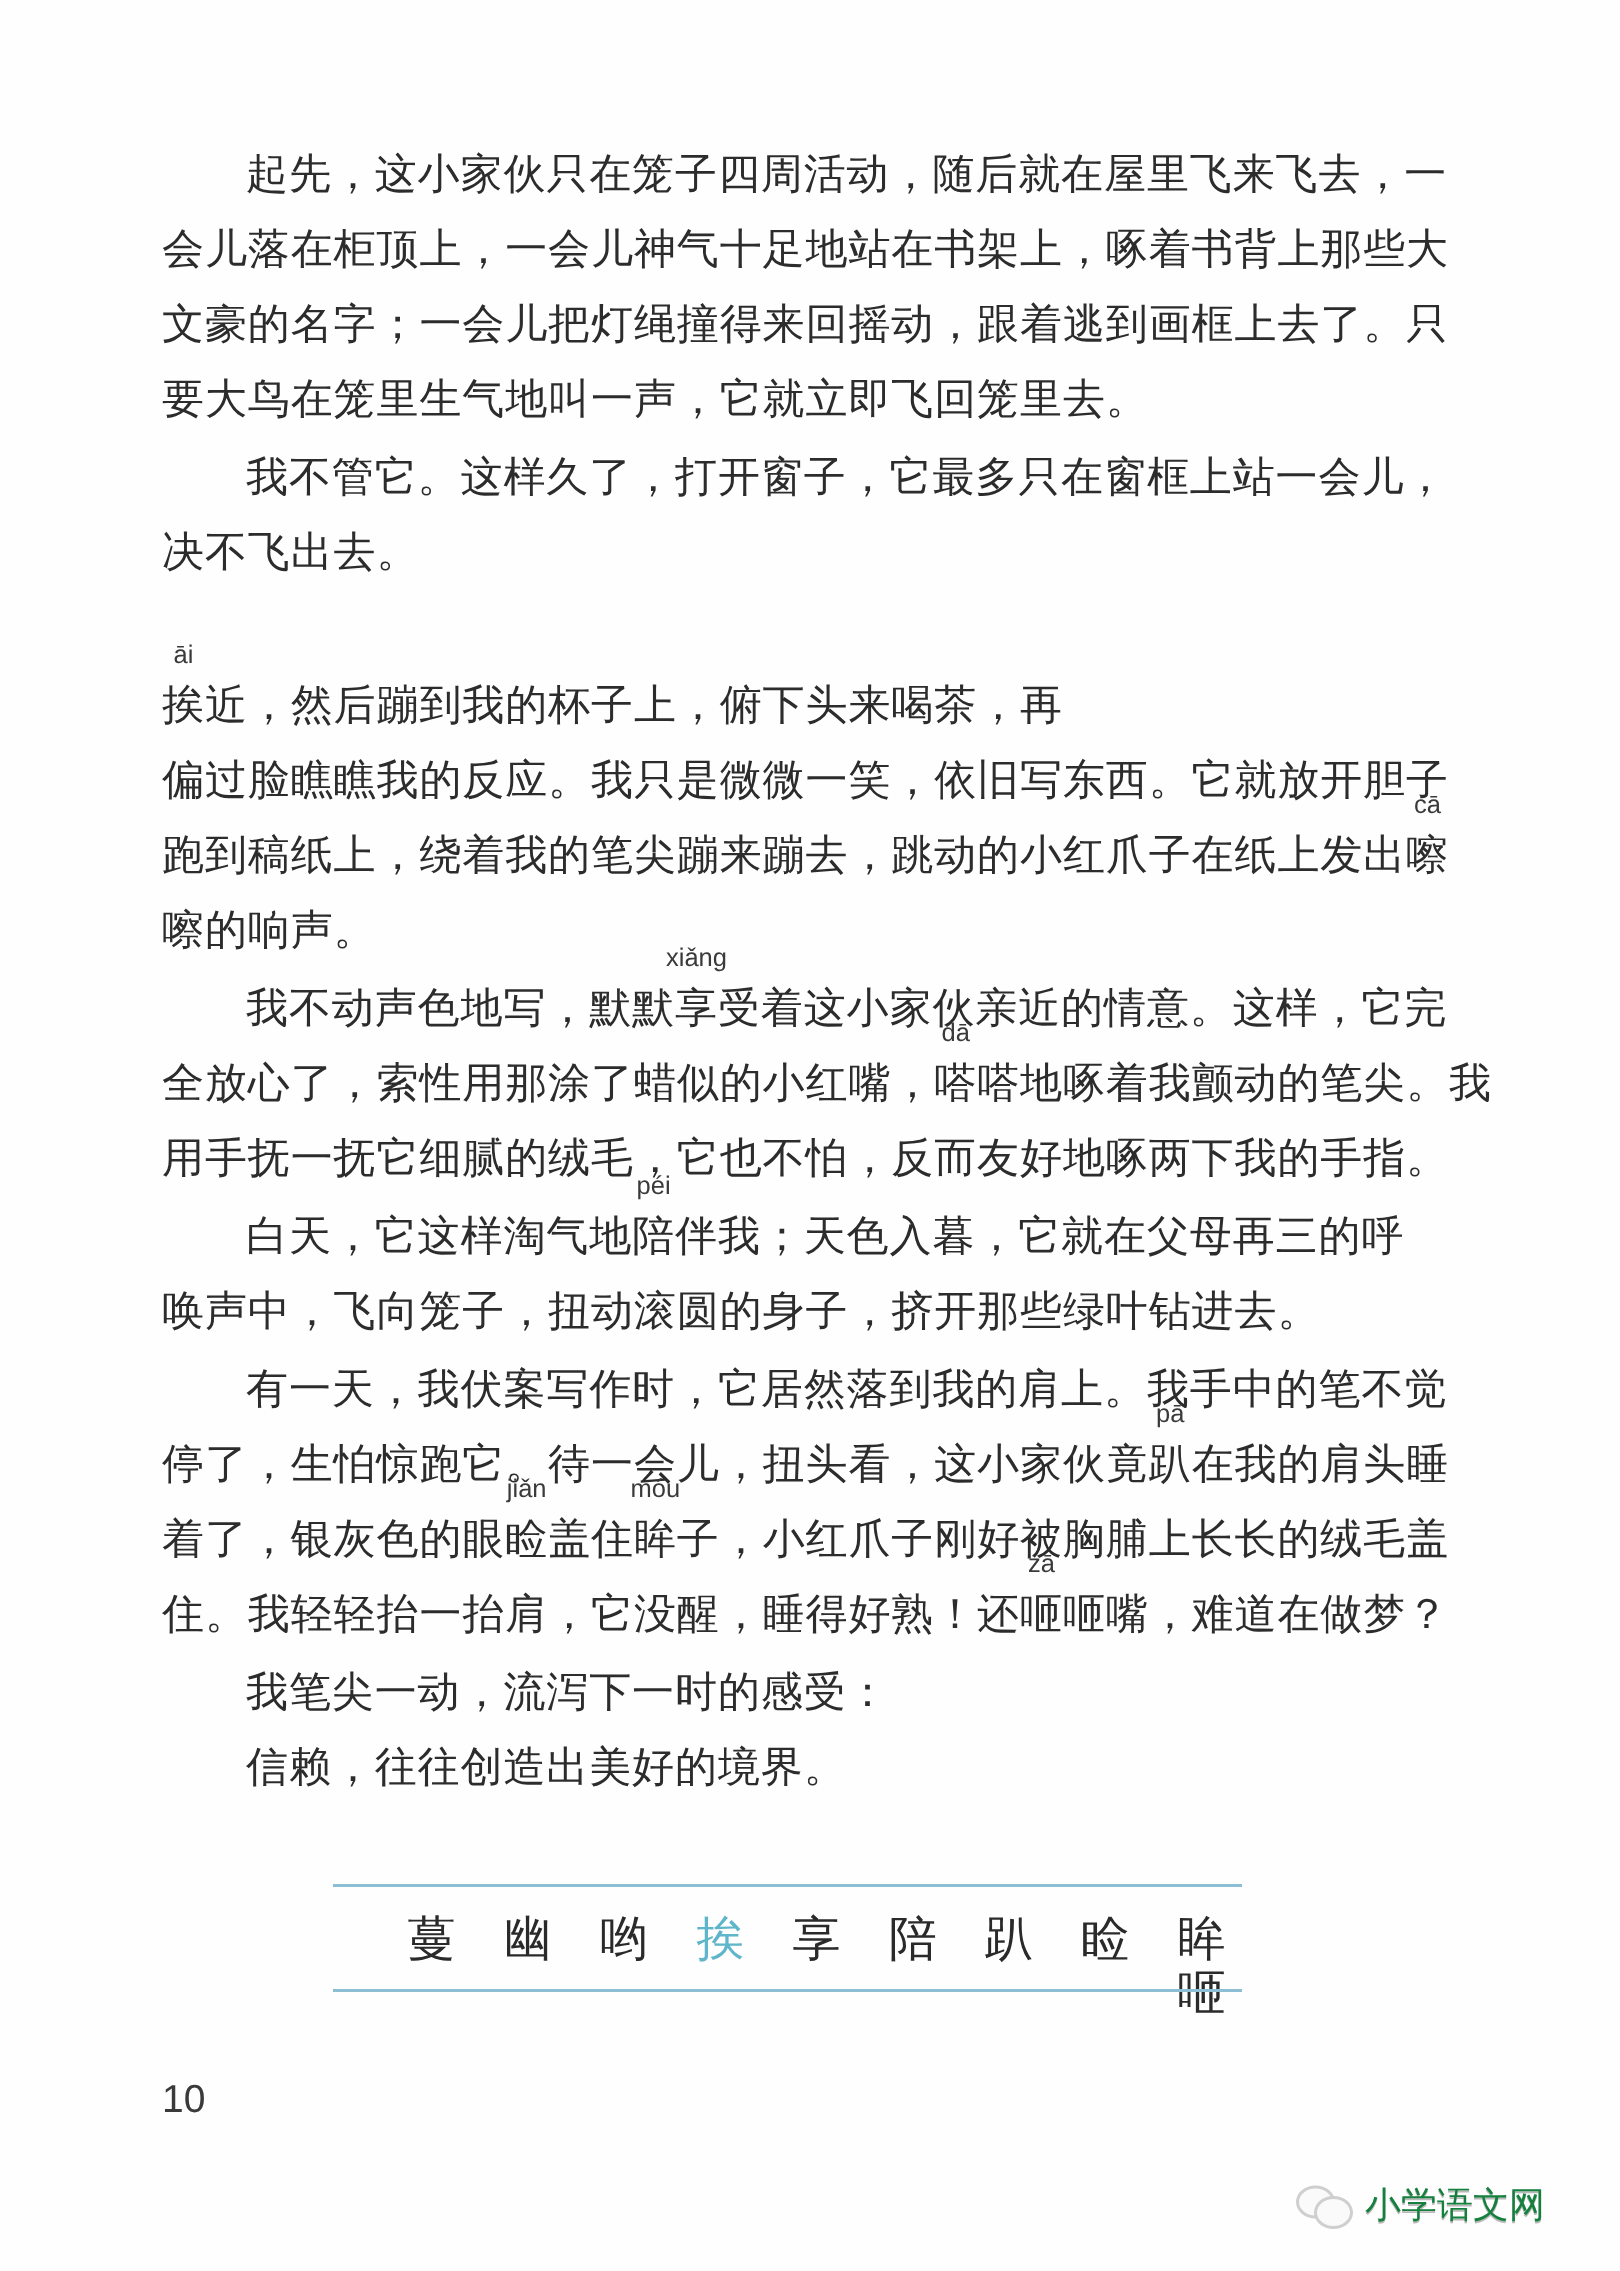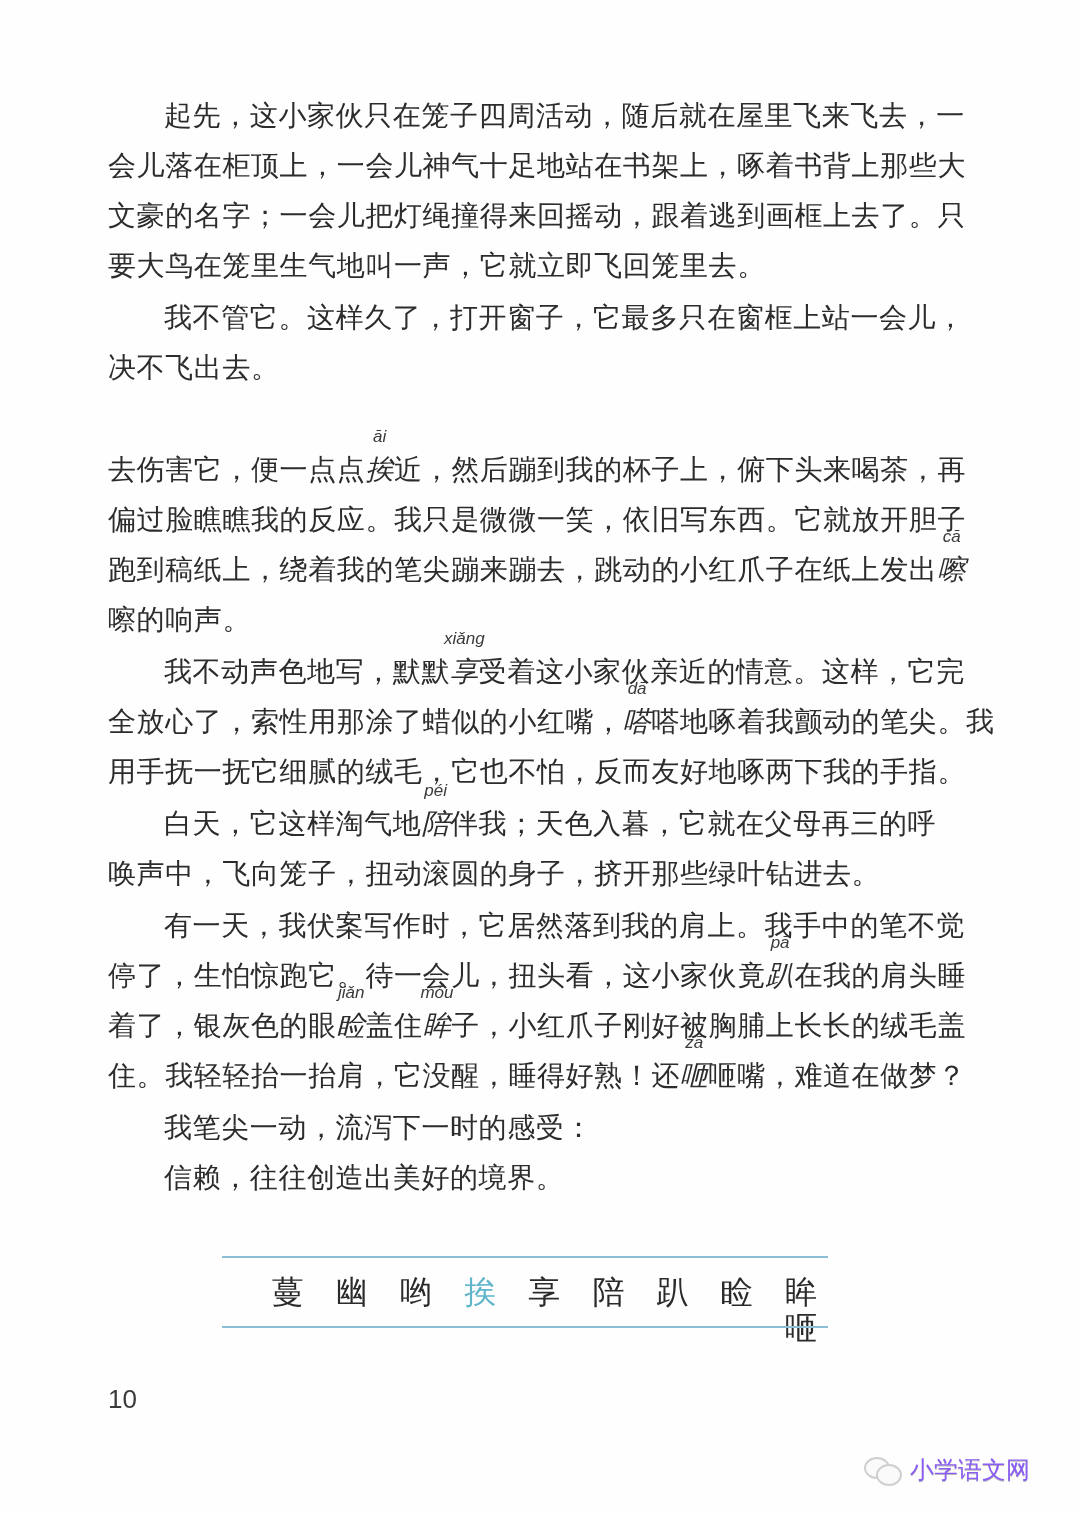--- a/index.html
+++ b/index.html
@@ -28,21 +28,20 @@
       line-height: 36px;
       height: 36px;
       white-space: nowrap;
       letter-spacing: 0.6px;
       color: #2c2c2c;
     }
     .line.indent { left: 164px; }
     .ruby {
       position: relative;
       display: inline-block;
-      font-style: italic;
     }
     .ruby .py {
       position: absolute;
       left: 50%;
       transform: translateX(-50%);
       top: -24px;
       font-size: 17px;
       line-height: 18px;
       color: #3a3a3a;
       font-family: "Liberation Sans", "DejaVu Sans", sans-serif;
@@ -89,21 +88,21 @@
       color: #3a3a3a;
       font-family: Liberation Sans, sans-serif;
     }
     .watermark {
       position: absolute;
       left: 864px;
       top: 1452px;
       height: 36px;
       display: flex;
       align-items: center;
-      color: #8b5cf6;
+      color: #15803d;
       font-size: 24px;
       text-shadow: 0 1px 0 #b9b9b9;
     }
     .watermark .wm-icon {
       width: 40px;
       height: 30px;
       margin-right: 6px;
       position: relative;
     }
     .watermark .wm-icon .b1 {
@@ -126,21 +125,21 @@
 
   <div class="line indent" style="top:98px">起先，这小家伙只在笼子四周活动，随后就在屋里飞来飞去，一</div>
   <div class="line" style="top:148px">会儿落在柜顶上，一会儿神气十足地站在书架上，啄着书背上那些大</div>
   <div class="line" style="top:248px">要大鸟在笼里生气地叫一声，它就立即飞回笼里去。</div>
   <div class="line" style="top:198px">文豪的名字；一会儿把灯绳撞得来回摇动，跟着逃到画框上去了。只</div>
 
   <div class="line indent" style="top:300px">我不管它。这样久了，打开窗子，它最多只在窗框上站一会儿，</div>
   <div class="line" style="top:350px">决不飞出去。</div>
 
   <div class="line" style="top:452px">
-    <span>去伤害它，便一点点</span><span class="ruby"><span class="py">āi</span><span>挨</span></span><span>近，然后蹦到我的杯子上，俯下头来喝茶，再</span>
+    <span class="ruby"><span class="py">āi</span><span>挨</span></span><span>近，然后蹦到我的杯子上，俯下头来喝茶，再</span>
   </div>
   <div class="line" style="top:502px">偏过脸瞧瞧我的反应。我只是微微一笑，依旧写东西。它就放开胆子</div>
   <div class="line" style="top:552px">
     <span>跑到稿纸上，绕着我的笔尖蹦来蹦去，跳动的小红爪子在纸上发出</span><span class="ruby"><span class="py">cā</span><span>嚓</span></span>
   </div>
   <div class="line" style="top:602px">嚓的响声。</div>
 
   <div class="line indent" style="top:654px">
     <span>我不动声色地写，默默</span><span class="ruby"><span class="py">xiǎng</span><span>享</span></span><span>受着这小家伙亲近的情意。这样，它完</span>
   </div>

